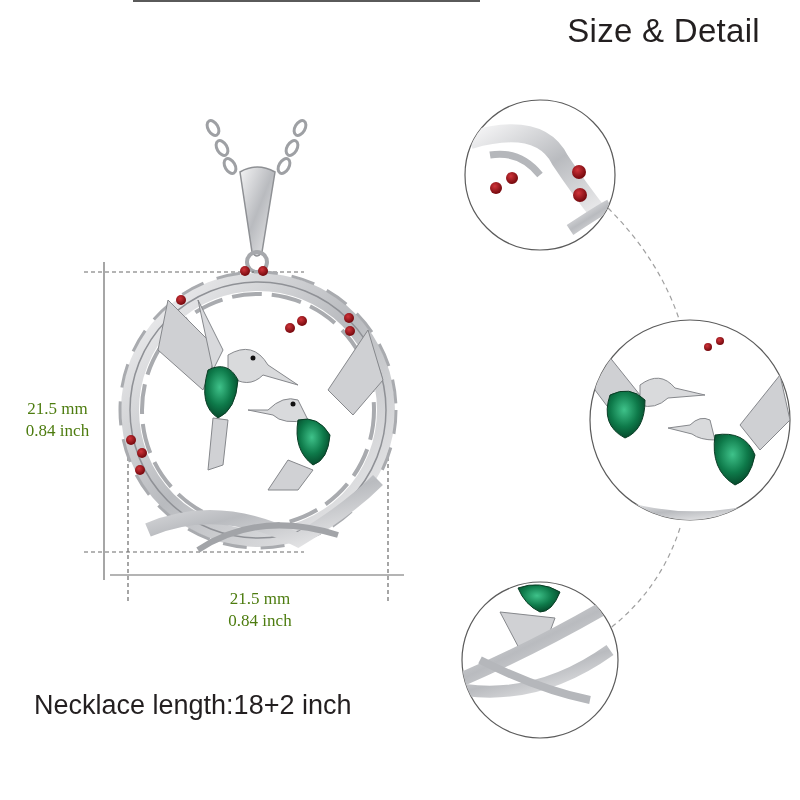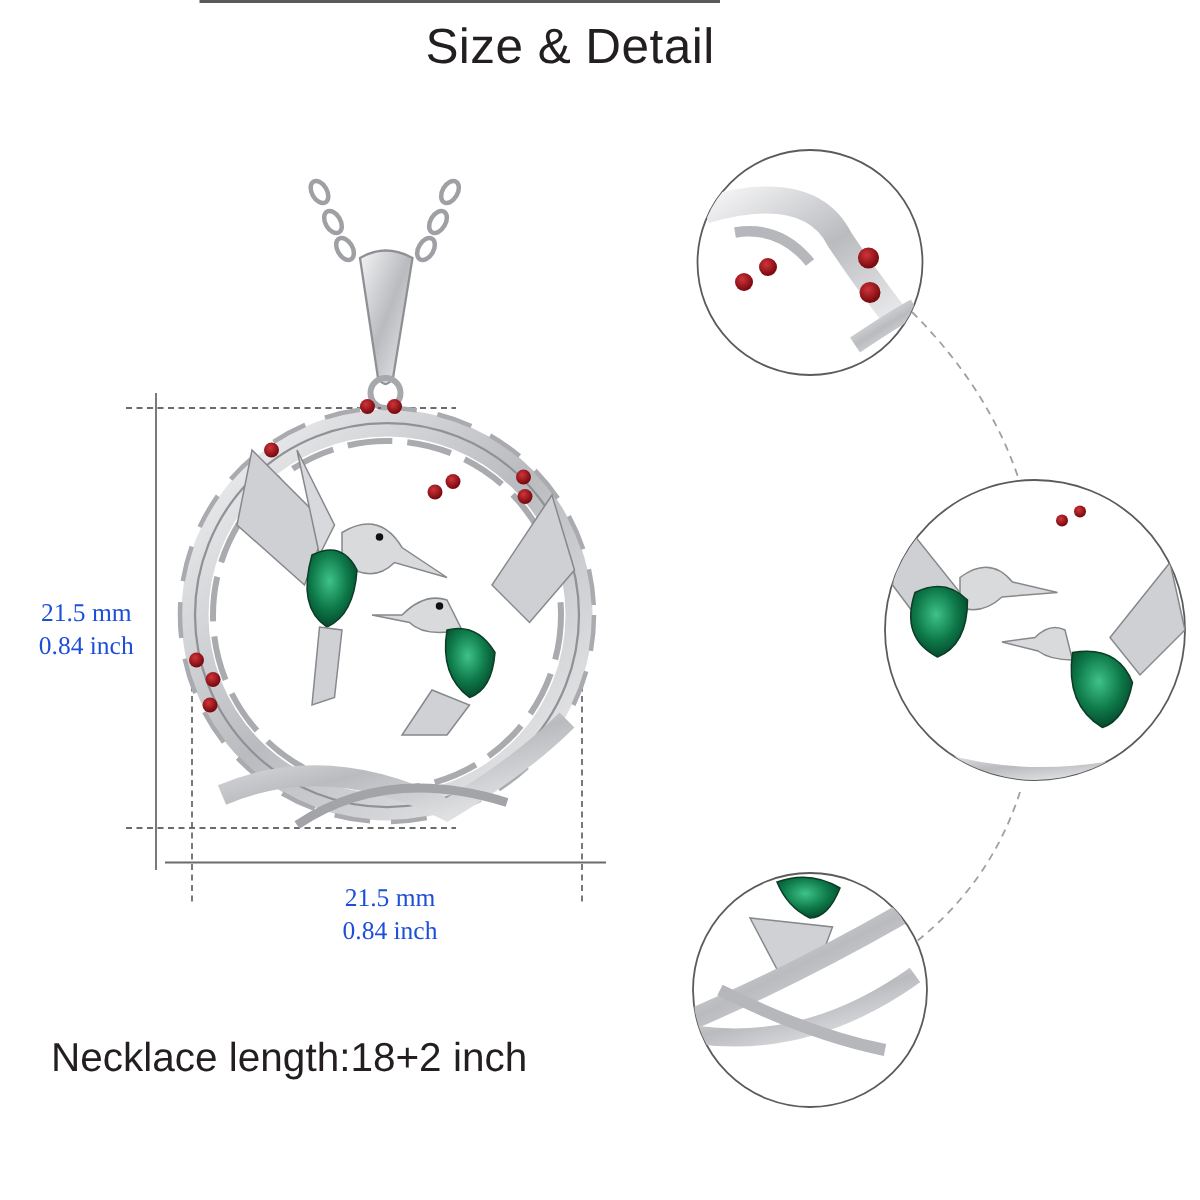--- a/index.html
+++ b/index.html
@@ -1,19 +1,19 @@
 <!DOCTYPE html>
 <html><head>
 <meta charset="utf-8">
 <style>
   html,body{margin:0;padding:0;background:#ffffff;}
   body{width:800px;height:800px;position:relative;overflow:hidden;font-family:"Liberation Sans",sans-serif;color:#231f20;}
   .top-rule{position:absolute;left:133px;top:0;width:347px;height:2px;background:#5a5a5a;}
-  .title{position:absolute;left:0;top:12px;width:760px;text-align:center;font-size:33px;color:#231f20;letter-spacing:0.3px;}
-  .dim-text{position:absolute;font-family:"Liberation Serif",serif;font-size:17px;color:#1d4ed8;line-height:22px;text-align:center;}
+  .title{position:absolute;left:0;top:12px;width:760px;text-align:right;font-size:33px;color:#231f20;letter-spacing:0.3px;}
+  .dim-text{position:absolute;font-family:"Liberation Serif",serif;font-size:17px;color:#4d7c0f;line-height:22px;text-align:center;}
   .footer{position:absolute;left:34px;top:690px;font-size:27px;color:#231f20;text-align:center;}
   svg.scene{position:absolute;left:0;top:0;}
 </style>
 </head>
 <body>
 
 <div class="top-rule"></div>
 <div class="title">Size &amp; Detail</div>
 
 <svg class="scene" width="800" height="800" viewBox="0 0 800 800">

